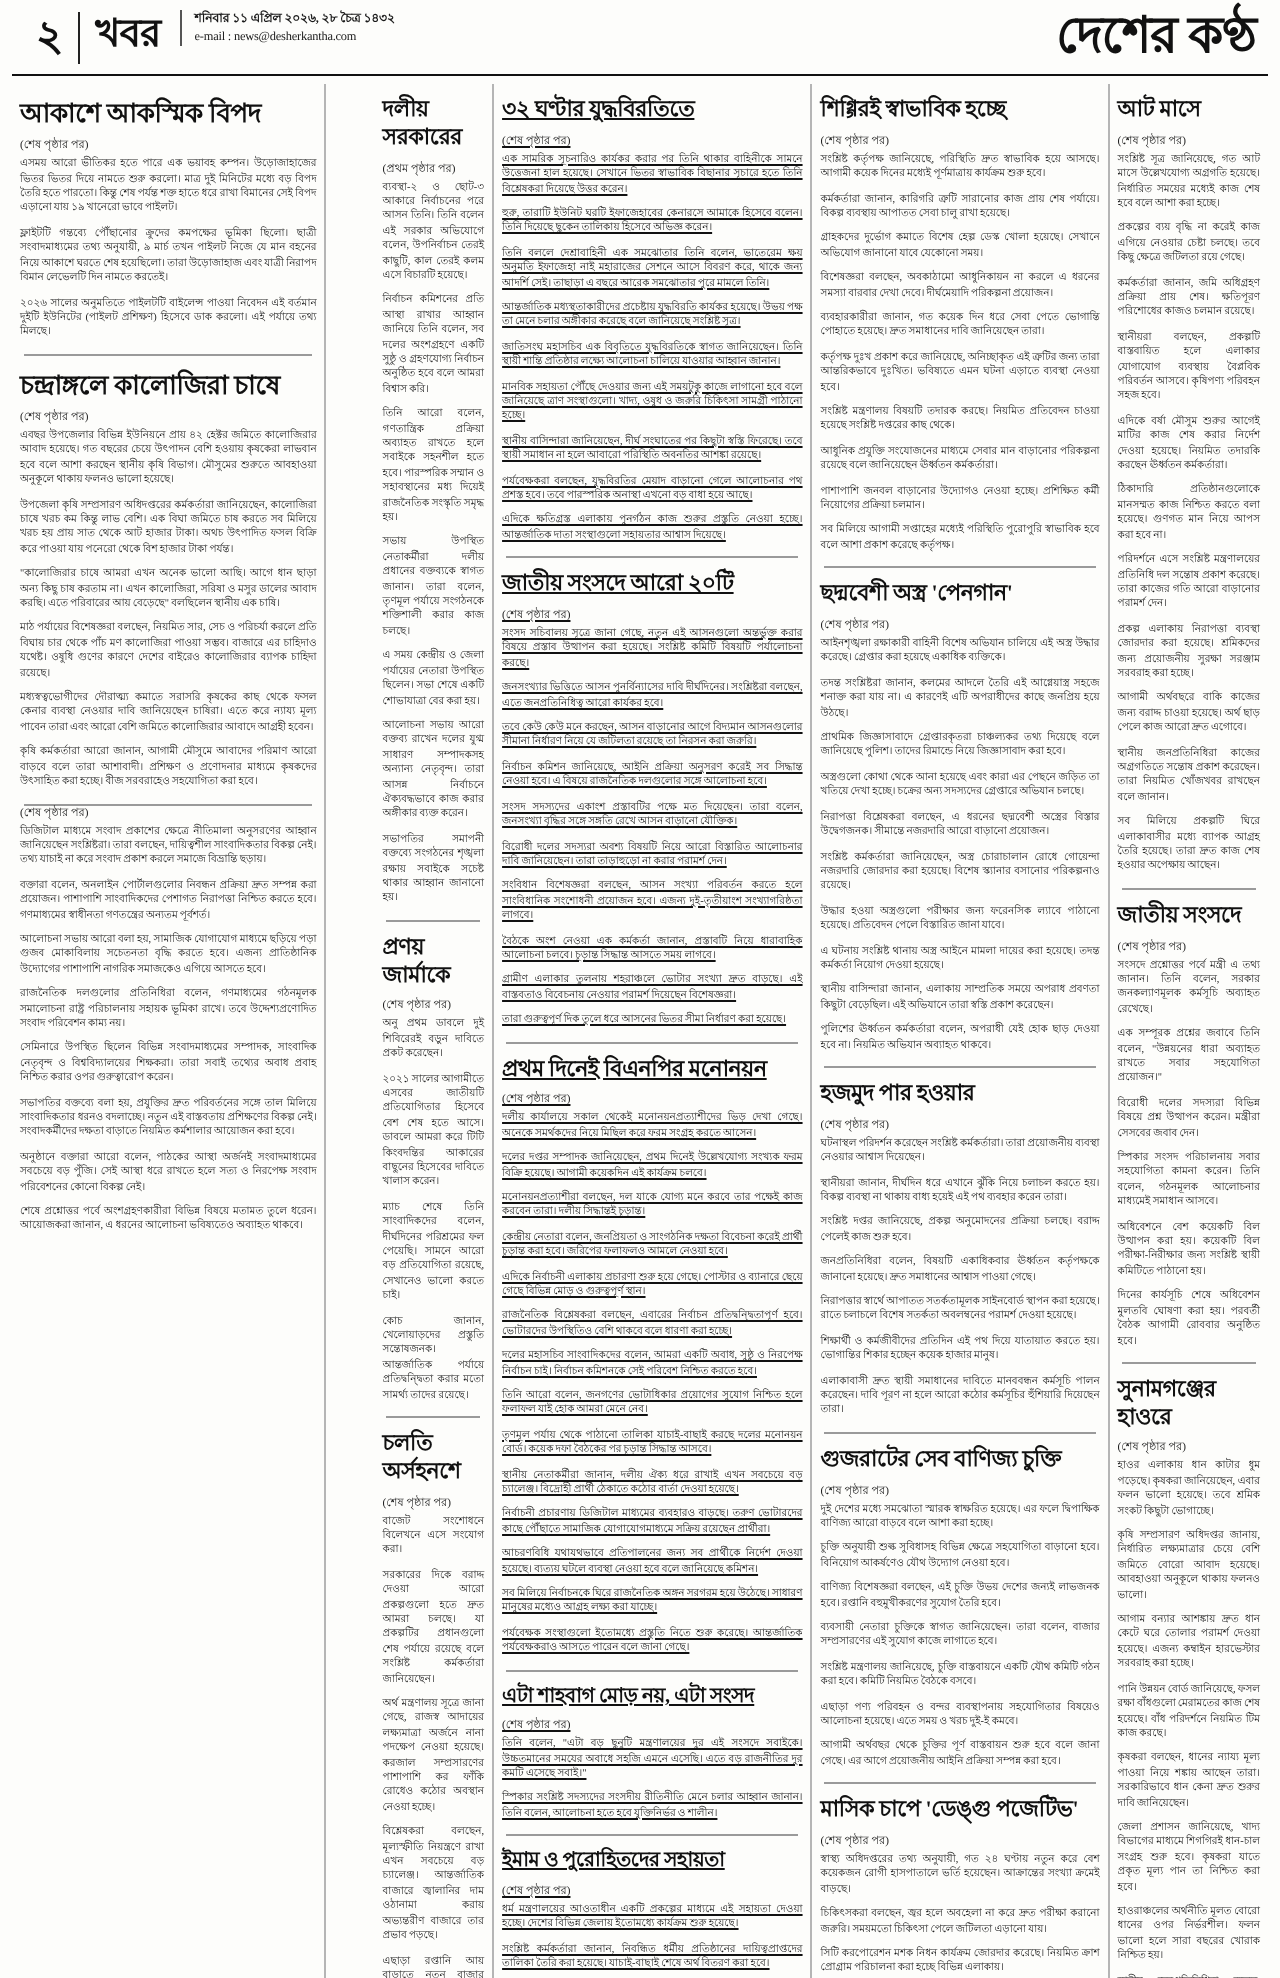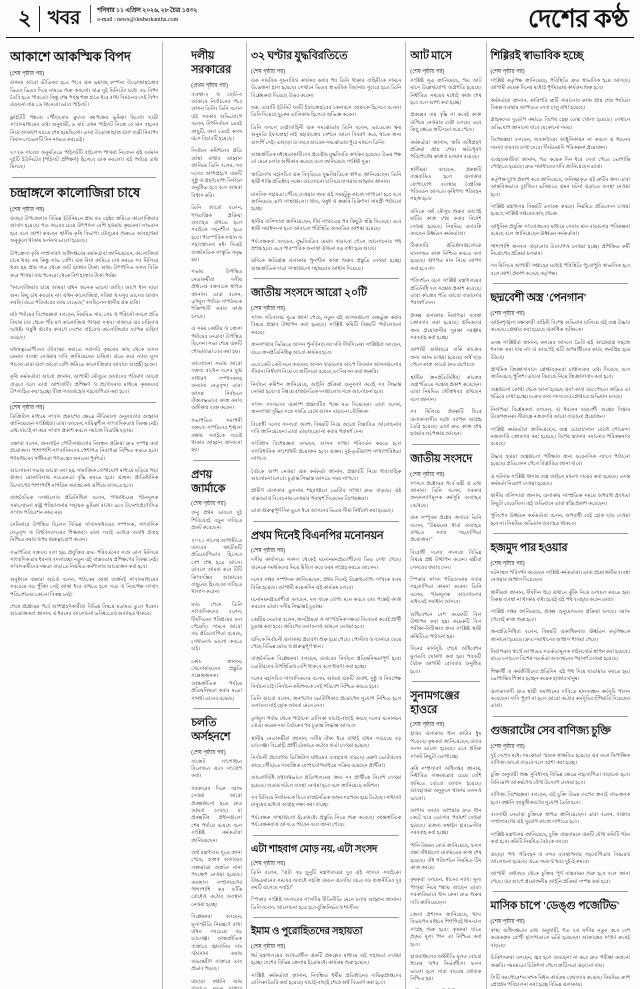--- a/index.html
+++ b/index.html
@@ -68,21 +68,21 @@
     height:948px;
   }
   .col{
     box-sizing:border-box;
     padding:0 4px;
     overflow:hidden;
   }
   .col + .col{border-left:0.7px solid #b5b5b5;}
   .c1{width:160px;}
   .c2{width:85px;padding-left:28px;}
-  .c3{width:163px;}
+  .c3{width:163px;text-decoration:underline;}
   .c4{width:82px;}
   .c5{width:152px;}
 
   
   .hl{
     text-align:left;
     font-weight:700;
     line-height:1.25;
     margin:7px 0 4px 0;
     letter-spacing:-0.2px;
@@ -259,20 +259,83 @@
         </div>
         <div class="sep"></div>
         <div>
           <div class="hl hl-sm">ইমাম ও পুরোহিতদের সহায়তা</div>
           <div class="jump">(শেষ পৃষ্ঠার পর)</div>
           <p class="body-txt">ধর্ম মন্ত্রণালয়ের আওতাধীন একটি প্রকল্পের মাধ্যমে এই সহায়তা দেওয়া হচ্ছে। দেশের বিভিন্ন জেলায় ইতোমধ্যে কার্যক্রম শুরু হয়েছে।</p>
           <p class="body-txt">সংশ্লিষ্ট কর্মকর্তারা জানান, নিবন্ধিত ধর্মীয় প্রতিষ্ঠানের দায়িত্বপ্রাপ্তদের তালিকা তৈরি করা হয়েছে। যাচাই-বাছাই শেষে অর্থ বিতরণ করা হবে।</p>
           <p class="body-txt">সুবিধাভোগীরা জানিয়েছেন, এই সহায়তা তাদের জীবনযাত্রায় ইতিবাচক পরিবর্তন আনবে। তারা সরকারকে ধন্যবাদ জানিয়েছেন।</p>
         </div>
       </div>
+    <div class="col c5">
+        <div>
+          <div class="hl hl-md">শিগ্গিরই স্বাভাবিক হচ্ছে</div>
+          <div class="jump">(শেষ পৃষ্ঠার পর)</div>
+          <p class="body-txt">সংশ্লিষ্ট কর্তৃপক্ষ জানিয়েছে, পরিস্থিতি দ্রুত স্বাভাবিক হয়ে আসছে। আগামী কয়েক দিনের মধ্যেই পূর্ণমাত্রায় কার্যক্রম শুরু হবে।</p>
+          <p class="body-txt">কর্মকর্তারা জানান, কারিগরি ত্রুটি সারানোর কাজ প্রায় শেষ পর্যায়ে। বিকল্প ব্যবস্থায় আপাতত সেবা চালু রাখা হয়েছে।</p>
+          <p class="body-txt">গ্রাহকদের দুর্ভোগ কমাতে বিশেষ হেল্প ডেস্ক খোলা হয়েছে। সেখানে অভিযোগ জানানো যাবে যেকোনো সময়।</p>
+          <p class="body-txt">বিশেষজ্ঞরা বলছেন, অবকাঠামো আধুনিকায়ন না করলে এ ধরনের সমস্যা বারবার দেখা দেবে। দীর্ঘমেয়াদি পরিকল্পনা প্রয়োজন।</p>
+          <p class="body-txt">ব্যবহারকারীরা জানান, গত কয়েক দিন ধরে সেবা পেতে ভোগান্তি পোহাতে হয়েছে। দ্রুত সমাধানের দাবি জানিয়েছেন তারা।</p>
+          <p class="body-txt">কর্তৃপক্ষ দুঃখ প্রকাশ করে জানিয়েছে, অনিচ্ছাকৃত এই ত্রুটির জন্য তারা আন্তরিকভাবে দুঃখিত। ভবিষ্যতে এমন ঘটনা এড়াতে ব্যবস্থা নেওয়া হবে।</p>
+          <p class="body-txt">সংশ্লিষ্ট মন্ত্রণালয় বিষয়টি তদারক করছে। নিয়মিত প্রতিবেদন চাওয়া হয়েছে সংশ্লিষ্ট দপ্তরের কাছ থেকে।</p>
+          <p class="body-txt">আধুনিক প্রযুক্তি সংযোজনের মাধ্যমে সেবার মান বাড়ানোর পরিকল্পনা রয়েছে বলে জানিয়েছেন ঊর্ধ্বতন কর্মকর্তারা।</p>
+          <p class="body-txt">পাশাপাশি জনবল বাড়ানোর উদ্যোগও নেওয়া হচ্ছে। প্রশিক্ষিত কর্মী নিয়োগের প্রক্রিয়া চলমান।</p>
+          <p class="body-txt">সব মিলিয়ে আগামী সপ্তাহের মধ্যেই পরিস্থিতি পুরোপুরি স্বাভাবিক হবে বলে আশা প্রকাশ করেছে কর্তৃপক্ষ।</p>
+        </div>
+        <div class="sep"></div>
+        <div>
+          <div class="hl hl-md">ছদ্মবেশী অস্ত্র 'পেনগান'</div>
+          <div class="jump">(শেষ পৃষ্ঠার পর)</div>
+          <p class="body-txt">আইনশৃঙ্খলা রক্ষাকারী বাহিনী বিশেষ অভিযান চালিয়ে এই অস্ত্র উদ্ধার করেছে। গ্রেপ্তার করা হয়েছে একাধিক ব্যক্তিকে।</p>
+          <p class="body-txt">তদন্ত সংশ্লিষ্টরা জানান, কলমের আদলে তৈরি এই আগ্নেয়াস্ত্র সহজে শনাক্ত করা যায় না। এ কারণেই এটি অপরাধীদের কাছে জনপ্রিয় হয়ে উঠছে।</p>
+          <p class="body-txt">প্রাথমিক জিজ্ঞাসাবাদে গ্রেপ্তারকৃতরা চাঞ্চল্যকর তথ্য দিয়েছে বলে জানিয়েছে পুলিশ। তাদের রিমান্ডে নিয়ে জিজ্ঞাসাবাদ করা হবে।</p>
+          <p class="body-txt">অস্ত্রগুলো কোথা থেকে আনা হয়েছে এবং কারা এর পেছনে জড়িত তা খতিয়ে দেখা হচ্ছে। চক্রের অন্য সদস্যদের গ্রেপ্তারে অভিযান চলছে।</p>
+          <p class="body-txt">নিরাপত্তা বিশ্লেষকরা বলছেন, এ ধরনের ছদ্মবেশী অস্ত্রের বিস্তার উদ্বেগজনক। সীমান্তে নজরদারি আরো বাড়ানো প্রয়োজন।</p>
+          <p class="body-txt">সংশ্লিষ্ট কর্মকর্তারা জানিয়েছেন, অস্ত্র চোরাচালান রোধে গোয়েন্দা নজরদারি জোরদার করা হয়েছে। বিশেষ স্ক্যানার বসানোর পরিকল্পনাও রয়েছে।</p>
+          <p class="body-txt">উদ্ধার হওয়া অস্ত্রগুলো পরীক্ষার জন্য ফরেনসিক ল্যাবে পাঠানো হয়েছে। প্রতিবেদন পেলে বিস্তারিত জানা যাবে।</p>
+          <p class="body-txt">এ ঘটনায় সংশ্লিষ্ট থানায় অস্ত্র আইনে মামলা দায়ের করা হয়েছে। তদন্ত কর্মকর্তা নিয়োগ দেওয়া হয়েছে।</p>
+          <p class="body-txt">স্থানীয় বাসিন্দারা জানান, এলাকায় সাম্প্রতিক সময়ে অপরাধ প্রবণতা কিছুটা বেড়েছিল। এই অভিযানে তারা স্বস্তি প্রকাশ করেছেন।</p>
+          <p class="body-txt">পুলিশের ঊর্ধ্বতন কর্মকর্তারা বলেন, অপরাধী যেই হোক ছাড় দেওয়া হবে না। নিয়মিত অভিযান অব্যাহত থাকবে।</p>
+        </div>
+        <div class="sep"></div>
+        <div>
+          <div class="hl hl-md">হজমুদ পার হওয়ার</div>
+          <div class="jump">(শেষ পৃষ্ঠার পর)</div>
+          <p class="body-txt">ঘটনাস্থল পরিদর্শন করেছেন সংশ্লিষ্ট কর্মকর্তারা। তারা প্রয়োজনীয় ব্যবস্থা নেওয়ার আশ্বাস দিয়েছেন।</p>
+          <p class="body-txt">স্থানীয়রা জানান, দীর্ঘদিন ধরে এখানে ঝুঁকি নিয়ে চলাচল করতে হয়। বিকল্প ব্যবস্থা না থাকায় বাধ্য হয়েই এই পথ ব্যবহার করেন তারা।</p>
+          <p class="body-txt">সংশ্লিষ্ট দপ্তর জানিয়েছে, প্রকল্প অনুমোদনের প্রক্রিয়া চলছে। বরাদ্দ পেলেই কাজ শুরু হবে।</p>
+          <p class="body-txt">জনপ্রতিনিধিরা বলেন, বিষয়টি একাধিকবার ঊর্ধ্বতন কর্তৃপক্ষকে জানানো হয়েছে। দ্রুত সমাধানের আশ্বাস পাওয়া গেছে।</p>
+          <p class="body-txt">নিরাপত্তার স্বার্থে আপাতত সতর্কতামূলক সাইনবোর্ড স্থাপন করা হয়েছে। রাতে চলাচলে বিশেষ সতর্কতা অবলম্বনের পরামর্শ দেওয়া হয়েছে।</p>
+          <p class="body-txt">শিক্ষার্থী ও কর্মজীবীদের প্রতিদিন এই পথ দিয়ে যাতায়াত করতে হয়। ভোগান্তির শিকার হচ্ছেন কয়েক হাজার মানুষ।</p>
+          <p class="body-txt">এলাকাবাসী দ্রুত স্থায়ী সমাধানের দাবিতে মানববন্ধন কর্মসূচি পালন করেছেন। দাবি পূরণ না হলে আরো কঠোর কর্মসূচির হুঁশিয়ারি দিয়েছেন তারা।</p>
+        </div>
+        <div class="sep"></div>
+        <div>
+          <div class="hl hl-md">গুজরাটের সেব বাণিজ্য চুক্তি</div>
+          <div class="jump">(শেষ পৃষ্ঠার পর)</div>
+          <p class="body-txt">দুই দেশের মধ্যে সমঝোতা স্মারক স্বাক্ষরিত হয়েছে। এর ফলে দ্বিপাক্ষিক বাণিজ্য আরো বাড়বে বলে আশা করা হচ্ছে।</p>
+          <p class="body-txt">চুক্তি অনুযায়ী শুল্ক সুবিধাসহ বিভিন্ন ক্ষেত্রে সহযোগিতা বাড়ানো হবে। বিনিয়োগ আকর্ষণেও যৌথ উদ্যোগ নেওয়া হবে।</p>
+          <p class="body-txt">বাণিজ্য বিশেষজ্ঞরা বলছেন, এই চুক্তি উভয় দেশের জন্যই লাভজনক হবে। রপ্তানি বহুমুখীকরণের সুযোগ তৈরি হবে।</p>
+          <p class="body-txt">ব্যবসায়ী নেতারা চুক্তিকে স্বাগত জানিয়েছেন। তারা বলেন, বাজার সম্প্রসারণের এই সুযোগ কাজে লাগাতে হবে।</p>
+          <p class="body-txt">সংশ্লিষ্ট মন্ত্রণালয় জানিয়েছে, চুক্তি বাস্তবায়নে একটি যৌথ কমিটি গঠন করা হবে। কমিটি নিয়মিত বৈঠকে বসবে।</p>
+          <p class="body-txt">এছাড়া পণ্য পরিবহন ও বন্দর ব্যবস্থাপনায় সহযোগিতার বিষয়েও আলোচনা হয়েছে। এতে সময় ও খরচ দুই-ই কমবে।</p>
+          <p class="body-txt">আগামী অর্থবছর থেকে চুক্তির পূর্ণ বাস্তবায়ন শুরু হবে বলে জানা গেছে। এর আগে প্রয়োজনীয় আইনি প্রক্রিয়া সম্পন্ন করা হবে।</p>
+        </div>
+        <div class="sep"></div>
+        <div>
+          <div class="hl hl-md">মাসিক চাপে 'ডেঙ্গু পজেটিভ'</div>
+          <div class="jump">(শেষ পৃষ্ঠার পর)</div>
+          <p class="body-txt">স্বাস্থ্য অধিদপ্তরের তথ্য অনুযায়ী, গত ২৪ ঘণ্টায় নতুন করে বেশ কয়েকজন রোগী হাসপাতালে ভর্তি হয়েছেন। আক্রান্তের সংখ্যা ক্রমেই বাড়ছে।</p>
+          <p class="body-txt">চিকিৎসকরা বলছেন, জ্বর হলে অবহেলা না করে দ্রুত পরীক্ষা করানো জরুরি। সময়মতো চিকিৎসা পেলে জটিলতা এড়ানো যায়।</p>
+          <p class="body-txt">সিটি করপোরেশন মশক নিধন কার্যক্রম জোরদার করেছে। নিয়মিত ক্রাশ প্রোগ্রাম পরিচালনা করা হচ্ছে বিভিন্ন এলাকায়।</p>
+        </div>
+      </div>
     <div class="col c4">
         <div>
           <div class="hl hl-md">আট মাসে</div>
           <div class="jump">(শেষ পৃষ্ঠার পর)</div>
           <p class="body-txt">সংশ্লিষ্ট সূত্র জানিয়েছে, গত আট মাসে উল্লেখযোগ্য অগ্রগতি হয়েছে। নির্ধারিত সময়ের মধ্যেই কাজ শেষ হবে বলে আশা করা হচ্ছে।</p>
           <p class="body-txt">প্রকল্পের ব্যয় বৃদ্ধি না করেই কাজ এগিয়ে নেওয়ার চেষ্টা চলছে। তবে কিছু ক্ষেত্রে জটিলতা রয়ে গেছে।</p>
           <p class="body-txt">কর্মকর্তারা জানান, জমি অধিগ্রহণ প্রক্রিয়া প্রায় শেষ। ক্ষতিপূরণ পরিশোধের কাজও চলমান রয়েছে।</p>
           <p class="body-txt">স্থানীয়রা বলছেন, প্রকল্পটি বাস্তবায়িত হলে এলাকার যোগাযোগ ব্যবস্থায় বৈপ্লবিক পরিবর্তন আসবে। কৃষিপণ্য পরিবহন সহজ হবে।</p>
           <p class="body-txt">এদিকে বর্ষা মৌসুম শুরুর আগেই মাটির কাজ শেষ করার নির্দেশ দেওয়া হয়েছে। নিয়মিত তদারকি করছেন ঊর্ধ্বতন কর্মকর্তারা।</p>
           <p class="body-txt">ঠিকাদারি প্রতিষ্ঠানগুলোকে মানসম্মত কাজ নিশ্চিত করতে বলা হয়েছে। গুণগত মান নিয়ে আপস করা হবে না।</p>
@@ -300,78 +363,15 @@
           <p class="body-txt">হাওর এলাকায় ধান কাটার ধুম পড়েছে। কৃষকরা জানিয়েছেন, এবার ফলন ভালো হয়েছে। তবে শ্রমিক সংকট কিছুটা ভোগাচ্ছে।</p>
           <p class="body-txt">কৃষি সম্প্রসারণ অধিদপ্তর জানায়, নির্ধারিত লক্ষ্যমাত্রার চেয়ে বেশি জমিতে বোরো আবাদ হয়েছে। আবহাওয়া অনুকূলে থাকায় ফলনও ভালো।</p>
           <p class="body-txt">আগাম বন্যার আশঙ্কায় দ্রুত ধান কেটে ঘরে তোলার পরামর্শ দেওয়া হয়েছে। এজন্য কম্বাইন হারভেস্টার সরবরাহ করা হচ্ছে।</p>
           <p class="body-txt">পানি উন্নয়ন বোর্ড জানিয়েছে, ফসল রক্ষা বাঁধগুলো মেরামতের কাজ শেষ হয়েছে। বাঁধ পরিদর্শনে নিয়মিত টিম কাজ করছে।</p>
           <p class="body-txt">কৃষকরা বলছেন, ধানের ন্যায্য মূল্য পাওয়া নিয়ে শঙ্কায় আছেন তারা। সরকারিভাবে ধান কেনা দ্রুত শুরুর দাবি জানিয়েছেন।</p>
           <p class="body-txt">জেলা প্রশাসন জানিয়েছে, খাদ্য বিভাগের মাধ্যমে শিগগিরই ধান-চাল সংগ্রহ শুরু হবে। কৃষকরা যাতে প্রকৃত মূল্য পান তা নিশ্চিত করা হবে।</p>
           <p class="body-txt">হাওরাঞ্চলের অর্থনীতি মূলত বোরো ধানের ওপর নির্ভরশীল। ফলন ভালো হলে সারা বছরের খোরাক নিশ্চিত হয়।</p>
           <p class="body-txt">স্থানীয় জনপ্রতিনিধিরা বলেন, হাওরের উন্নয়নে আরো বেশি বরাদ্দ প্রয়োজন। যোগাযোগ ব্যবস্থার উন্নয়নেও জোর দিতে হবে।</p>
         </div>
       </div>
-    <div class="col c5">
-        <div>
-          <div class="hl hl-md">শিগ্গিরই স্বাভাবিক হচ্ছে</div>
-          <div class="jump">(শেষ পৃষ্ঠার পর)</div>
-          <p class="body-txt">সংশ্লিষ্ট কর্তৃপক্ষ জানিয়েছে, পরিস্থিতি দ্রুত স্বাভাবিক হয়ে আসছে। আগামী কয়েক দিনের মধ্যেই পূর্ণমাত্রায় কার্যক্রম শুরু হবে।</p>
-          <p class="body-txt">কর্মকর্তারা জানান, কারিগরি ত্রুটি সারানোর কাজ প্রায় শেষ পর্যায়ে। বিকল্প ব্যবস্থায় আপাতত সেবা চালু রাখা হয়েছে।</p>
-          <p class="body-txt">গ্রাহকদের দুর্ভোগ কমাতে বিশেষ হেল্প ডেস্ক খোলা হয়েছে। সেখানে অভিযোগ জানানো যাবে যেকোনো সময়।</p>
-          <p class="body-txt">বিশেষজ্ঞরা বলছেন, অবকাঠামো আধুনিকায়ন না করলে এ ধরনের সমস্যা বারবার দেখা দেবে। দীর্ঘমেয়াদি পরিকল্পনা প্রয়োজন।</p>
-          <p class="body-txt">ব্যবহারকারীরা জানান, গত কয়েক দিন ধরে সেবা পেতে ভোগান্তি পোহাতে হয়েছে। দ্রুত সমাধানের দাবি জানিয়েছেন তারা।</p>
-          <p class="body-txt">কর্তৃপক্ষ দুঃখ প্রকাশ করে জানিয়েছে, অনিচ্ছাকৃত এই ত্রুটির জন্য তারা আন্তরিকভাবে দুঃখিত। ভবিষ্যতে এমন ঘটনা এড়াতে ব্যবস্থা নেওয়া হবে।</p>
-          <p class="body-txt">সংশ্লিষ্ট মন্ত্রণালয় বিষয়টি তদারক করছে। নিয়মিত প্রতিবেদন চাওয়া হয়েছে সংশ্লিষ্ট দপ্তরের কাছ থেকে।</p>
-          <p class="body-txt">আধুনিক প্রযুক্তি সংযোজনের মাধ্যমে সেবার মান বাড়ানোর পরিকল্পনা রয়েছে বলে জানিয়েছেন ঊর্ধ্বতন কর্মকর্তারা।</p>
-          <p class="body-txt">পাশাপাশি জনবল বাড়ানোর উদ্যোগও নেওয়া হচ্ছে। প্রশিক্ষিত কর্মী নিয়োগের প্রক্রিয়া চলমান।</p>
-          <p class="body-txt">সব মিলিয়ে আগামী সপ্তাহের মধ্যেই পরিস্থিতি পুরোপুরি স্বাভাবিক হবে বলে আশা প্রকাশ করেছে কর্তৃপক্ষ।</p>
-        </div>
-        <div class="sep"></div>
-        <div>
-          <div class="hl hl-md">ছদ্মবেশী অস্ত্র 'পেনগান'</div>
-          <div class="jump">(শেষ পৃষ্ঠার পর)</div>
-          <p class="body-txt">আইনশৃঙ্খলা রক্ষাকারী বাহিনী বিশেষ অভিযান চালিয়ে এই অস্ত্র উদ্ধার করেছে। গ্রেপ্তার করা হয়েছে একাধিক ব্যক্তিকে।</p>
-          <p class="body-txt">তদন্ত সংশ্লিষ্টরা জানান, কলমের আদলে তৈরি এই আগ্নেয়াস্ত্র সহজে শনাক্ত করা যায় না। এ কারণেই এটি অপরাধীদের কাছে জনপ্রিয় হয়ে উঠছে।</p>
-          <p class="body-txt">প্রাথমিক জিজ্ঞাসাবাদে গ্রেপ্তারকৃতরা চাঞ্চল্যকর তথ্য দিয়েছে বলে জানিয়েছে পুলিশ। তাদের রিমান্ডে নিয়ে জিজ্ঞাসাবাদ করা হবে।</p>
-          <p class="body-txt">অস্ত্রগুলো কোথা থেকে আনা হয়েছে এবং কারা এর পেছনে জড়িত তা খতিয়ে দেখা হচ্ছে। চক্রের অন্য সদস্যদের গ্রেপ্তারে অভিযান চলছে।</p>
-          <p class="body-txt">নিরাপত্তা বিশ্লেষকরা বলছেন, এ ধরনের ছদ্মবেশী অস্ত্রের বিস্তার উদ্বেগজনক। সীমান্তে নজরদারি আরো বাড়ানো প্রয়োজন।</p>
-          <p class="body-txt">সংশ্লিষ্ট কর্মকর্তারা জানিয়েছেন, অস্ত্র চোরাচালান রোধে গোয়েন্দা নজরদারি জোরদার করা হয়েছে। বিশেষ স্ক্যানার বসানোর পরিকল্পনাও রয়েছে।</p>
-          <p class="body-txt">উদ্ধার হওয়া অস্ত্রগুলো পরীক্ষার জন্য ফরেনসিক ল্যাবে পাঠানো হয়েছে। প্রতিবেদন পেলে বিস্তারিত জানা যাবে।</p>
-          <p class="body-txt">এ ঘটনায় সংশ্লিষ্ট থানায় অস্ত্র আইনে মামলা দায়ের করা হয়েছে। তদন্ত কর্মকর্তা নিয়োগ দেওয়া হয়েছে।</p>
-          <p class="body-txt">স্থানীয় বাসিন্দারা জানান, এলাকায় সাম্প্রতিক সময়ে অপরাধ প্রবণতা কিছুটা বেড়েছিল। এই অভিযানে তারা স্বস্তি প্রকাশ করেছেন।</p>
-          <p class="body-txt">পুলিশের ঊর্ধ্বতন কর্মকর্তারা বলেন, অপরাধী যেই হোক ছাড় দেওয়া হবে না। নিয়মিত অভিযান অব্যাহত থাকবে।</p>
-        </div>
-        <div class="sep"></div>
-        <div>
-          <div class="hl hl-md">হজমুদ পার হওয়ার</div>
-          <div class="jump">(শেষ পৃষ্ঠার পর)</div>
-          <p class="body-txt">ঘটনাস্থল পরিদর্শন করেছেন সংশ্লিষ্ট কর্মকর্তারা। তারা প্রয়োজনীয় ব্যবস্থা নেওয়ার আশ্বাস দিয়েছেন।</p>
-          <p class="body-txt">স্থানীয়রা জানান, দীর্ঘদিন ধরে এখানে ঝুঁকি নিয়ে চলাচল করতে হয়। বিকল্প ব্যবস্থা না থাকায় বাধ্য হয়েই এই পথ ব্যবহার করেন তারা।</p>
-          <p class="body-txt">সংশ্লিষ্ট দপ্তর জানিয়েছে, প্রকল্প অনুমোদনের প্রক্রিয়া চলছে। বরাদ্দ পেলেই কাজ শুরু হবে।</p>
-          <p class="body-txt">জনপ্রতিনিধিরা বলেন, বিষয়টি একাধিকবার ঊর্ধ্বতন কর্তৃপক্ষকে জানানো হয়েছে। দ্রুত সমাধানের আশ্বাস পাওয়া গেছে।</p>
-          <p class="body-txt">নিরাপত্তার স্বার্থে আপাতত সতর্কতামূলক সাইনবোর্ড স্থাপন করা হয়েছে। রাতে চলাচলে বিশেষ সতর্কতা অবলম্বনের পরামর্শ দেওয়া হয়েছে।</p>
-          <p class="body-txt">শিক্ষার্থী ও কর্মজীবীদের প্রতিদিন এই পথ দিয়ে যাতায়াত করতে হয়। ভোগান্তির শিকার হচ্ছেন কয়েক হাজার মানুষ।</p>
-          <p class="body-txt">এলাকাবাসী দ্রুত স্থায়ী সমাধানের দাবিতে মানববন্ধন কর্মসূচি পালন করেছেন। দাবি পূরণ না হলে আরো কঠোর কর্মসূচির হুঁশিয়ারি দিয়েছেন তারা।</p>
-        </div>
-        <div class="sep"></div>
-        <div>
-          <div class="hl hl-md">গুজরাটের সেব বাণিজ্য চুক্তি</div>
-          <div class="jump">(শেষ পৃষ্ঠার পর)</div>
-          <p class="body-txt">দুই দেশের মধ্যে সমঝোতা স্মারক স্বাক্ষরিত হয়েছে। এর ফলে দ্বিপাক্ষিক বাণিজ্য আরো বাড়বে বলে আশা করা হচ্ছে।</p>
-          <p class="body-txt">চুক্তি অনুযায়ী শুল্ক সুবিধাসহ বিভিন্ন ক্ষেত্রে সহযোগিতা বাড়ানো হবে। বিনিয়োগ আকর্ষণেও যৌথ উদ্যোগ নেওয়া হবে।</p>
-          <p class="body-txt">বাণিজ্য বিশেষজ্ঞরা বলছেন, এই চুক্তি উভয় দেশের জন্যই লাভজনক হবে। রপ্তানি বহুমুখীকরণের সুযোগ তৈরি হবে।</p>
-          <p class="body-txt">ব্যবসায়ী নেতারা চুক্তিকে স্বাগত জানিয়েছেন। তারা বলেন, বাজার সম্প্রসারণের এই সুযোগ কাজে লাগাতে হবে।</p>
-          <p class="body-txt">সংশ্লিষ্ট মন্ত্রণালয় জানিয়েছে, চুক্তি বাস্তবায়নে একটি যৌথ কমিটি গঠন করা হবে। কমিটি নিয়মিত বৈঠকে বসবে।</p>
-          <p class="body-txt">এছাড়া পণ্য পরিবহন ও বন্দর ব্যবস্থাপনায় সহযোগিতার বিষয়েও আলোচনা হয়েছে। এতে সময় ও খরচ দুই-ই কমবে।</p>
-          <p class="body-txt">আগামী অর্থবছর থেকে চুক্তির পূর্ণ বাস্তবায়ন শুরু হবে বলে জানা গেছে। এর আগে প্রয়োজনীয় আইনি প্রক্রিয়া সম্পন্ন করা হবে।</p>
-        </div>
-        <div class="sep"></div>
-        <div>
-          <div class="hl hl-md">মাসিক চাপে 'ডেঙ্গু পজেটিভ'</div>
-          <div class="jump">(শেষ পৃষ্ঠার পর)</div>
-          <p class="body-txt">স্বাস্থ্য অধিদপ্তরের তথ্য অনুযায়ী, গত ২৪ ঘণ্টায় নতুন করে বেশ কয়েকজন রোগী হাসপাতালে ভর্তি হয়েছেন। আক্রান্তের সংখ্যা ক্রমেই বাড়ছে।</p>
-          <p class="body-txt">চিকিৎসকরা বলছেন, জ্বর হলে অবহেলা না করে দ্রুত পরীক্ষা করানো জরুরি। সময়মতো চিকিৎসা পেলে জটিলতা এড়ানো যায়।</p>
-          <p class="body-txt">সিটি করপোরেশন মশক নিধন কার্যক্রম জোরদার করেছে। নিয়মিত ক্রাশ প্রোগ্রাম পরিচালনা করা হচ্ছে বিভিন্ন এলাকায়।</p>
-        </div>
-      </div>
   </div>
 
 </div>
 
 </body></html>

